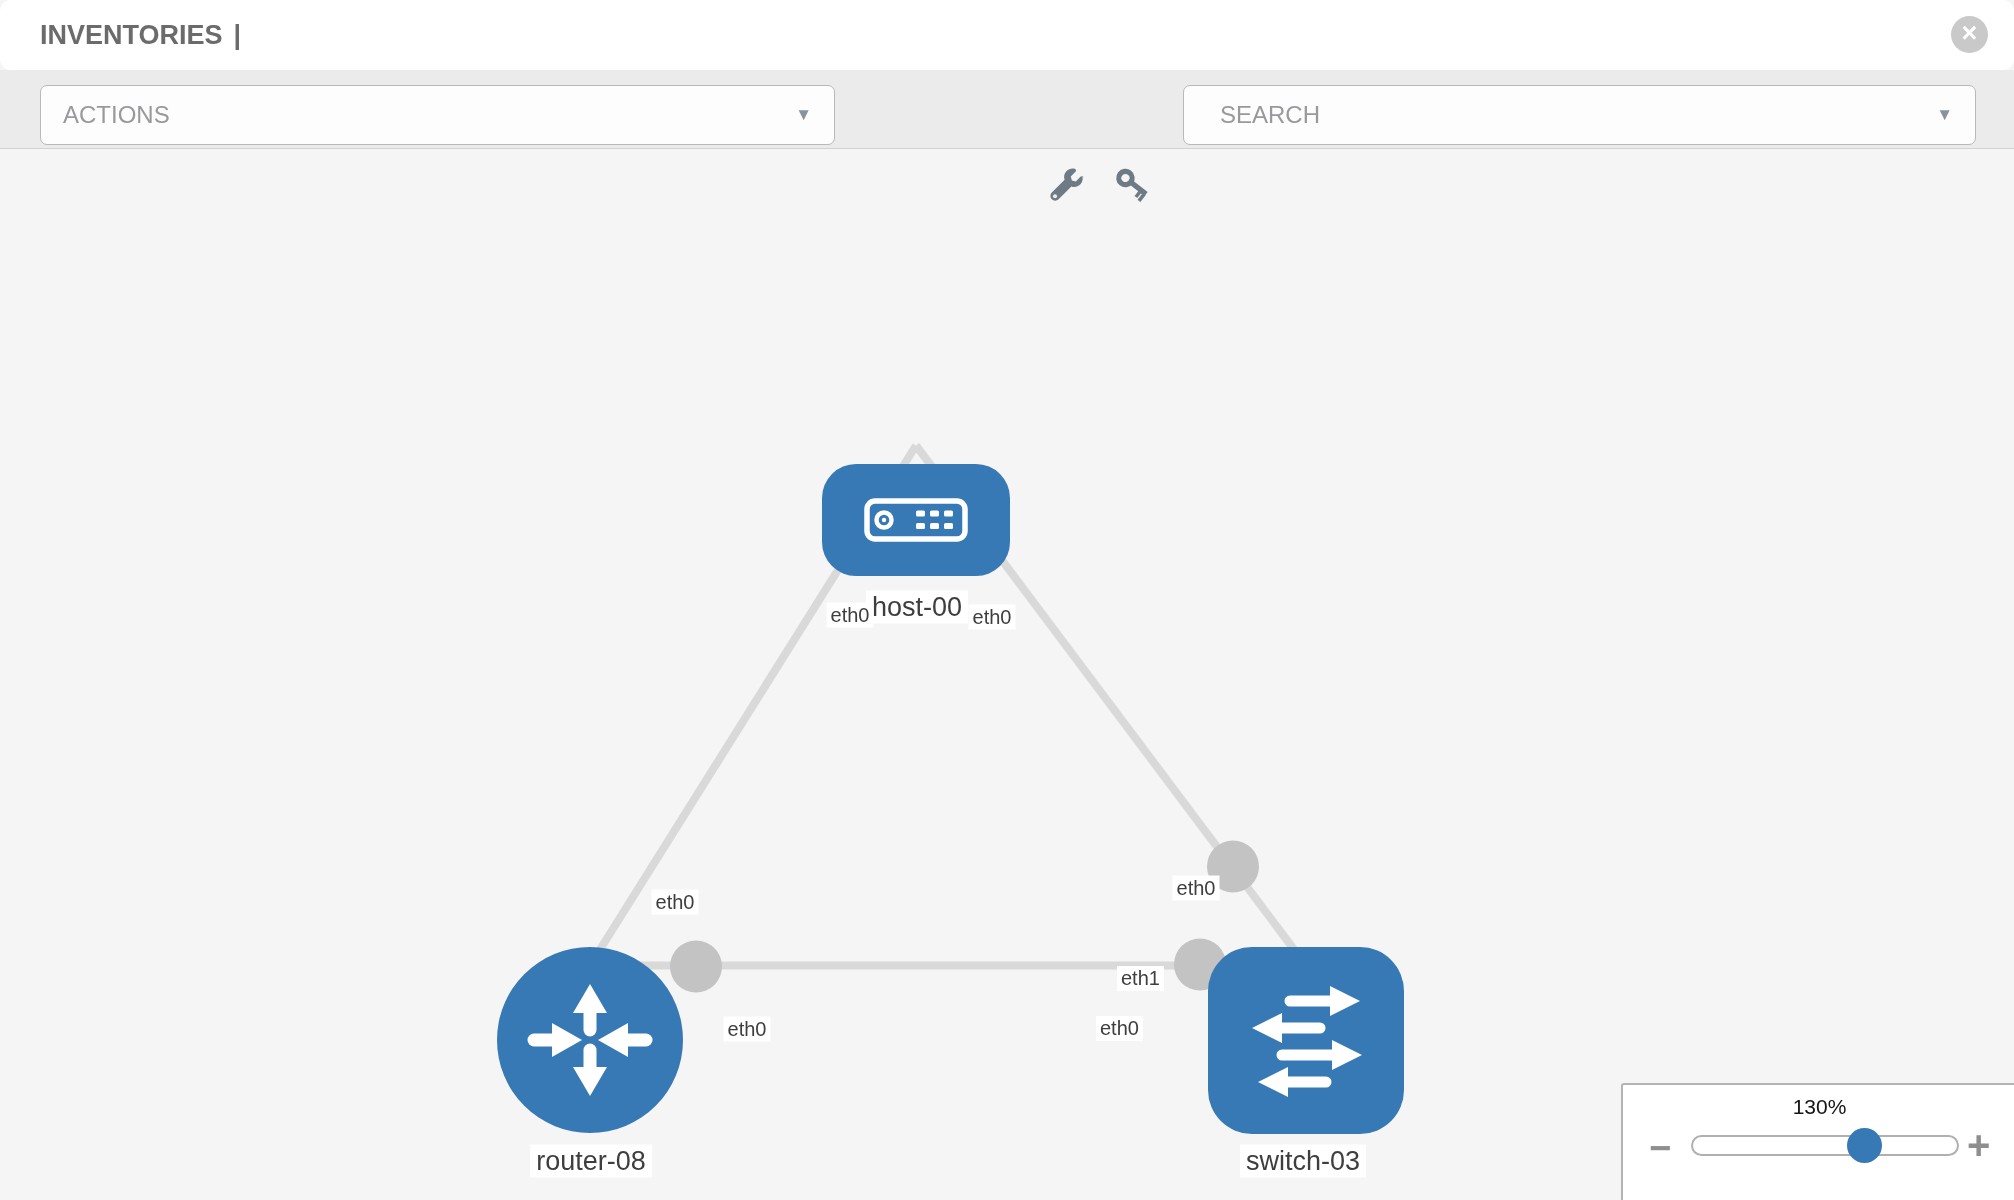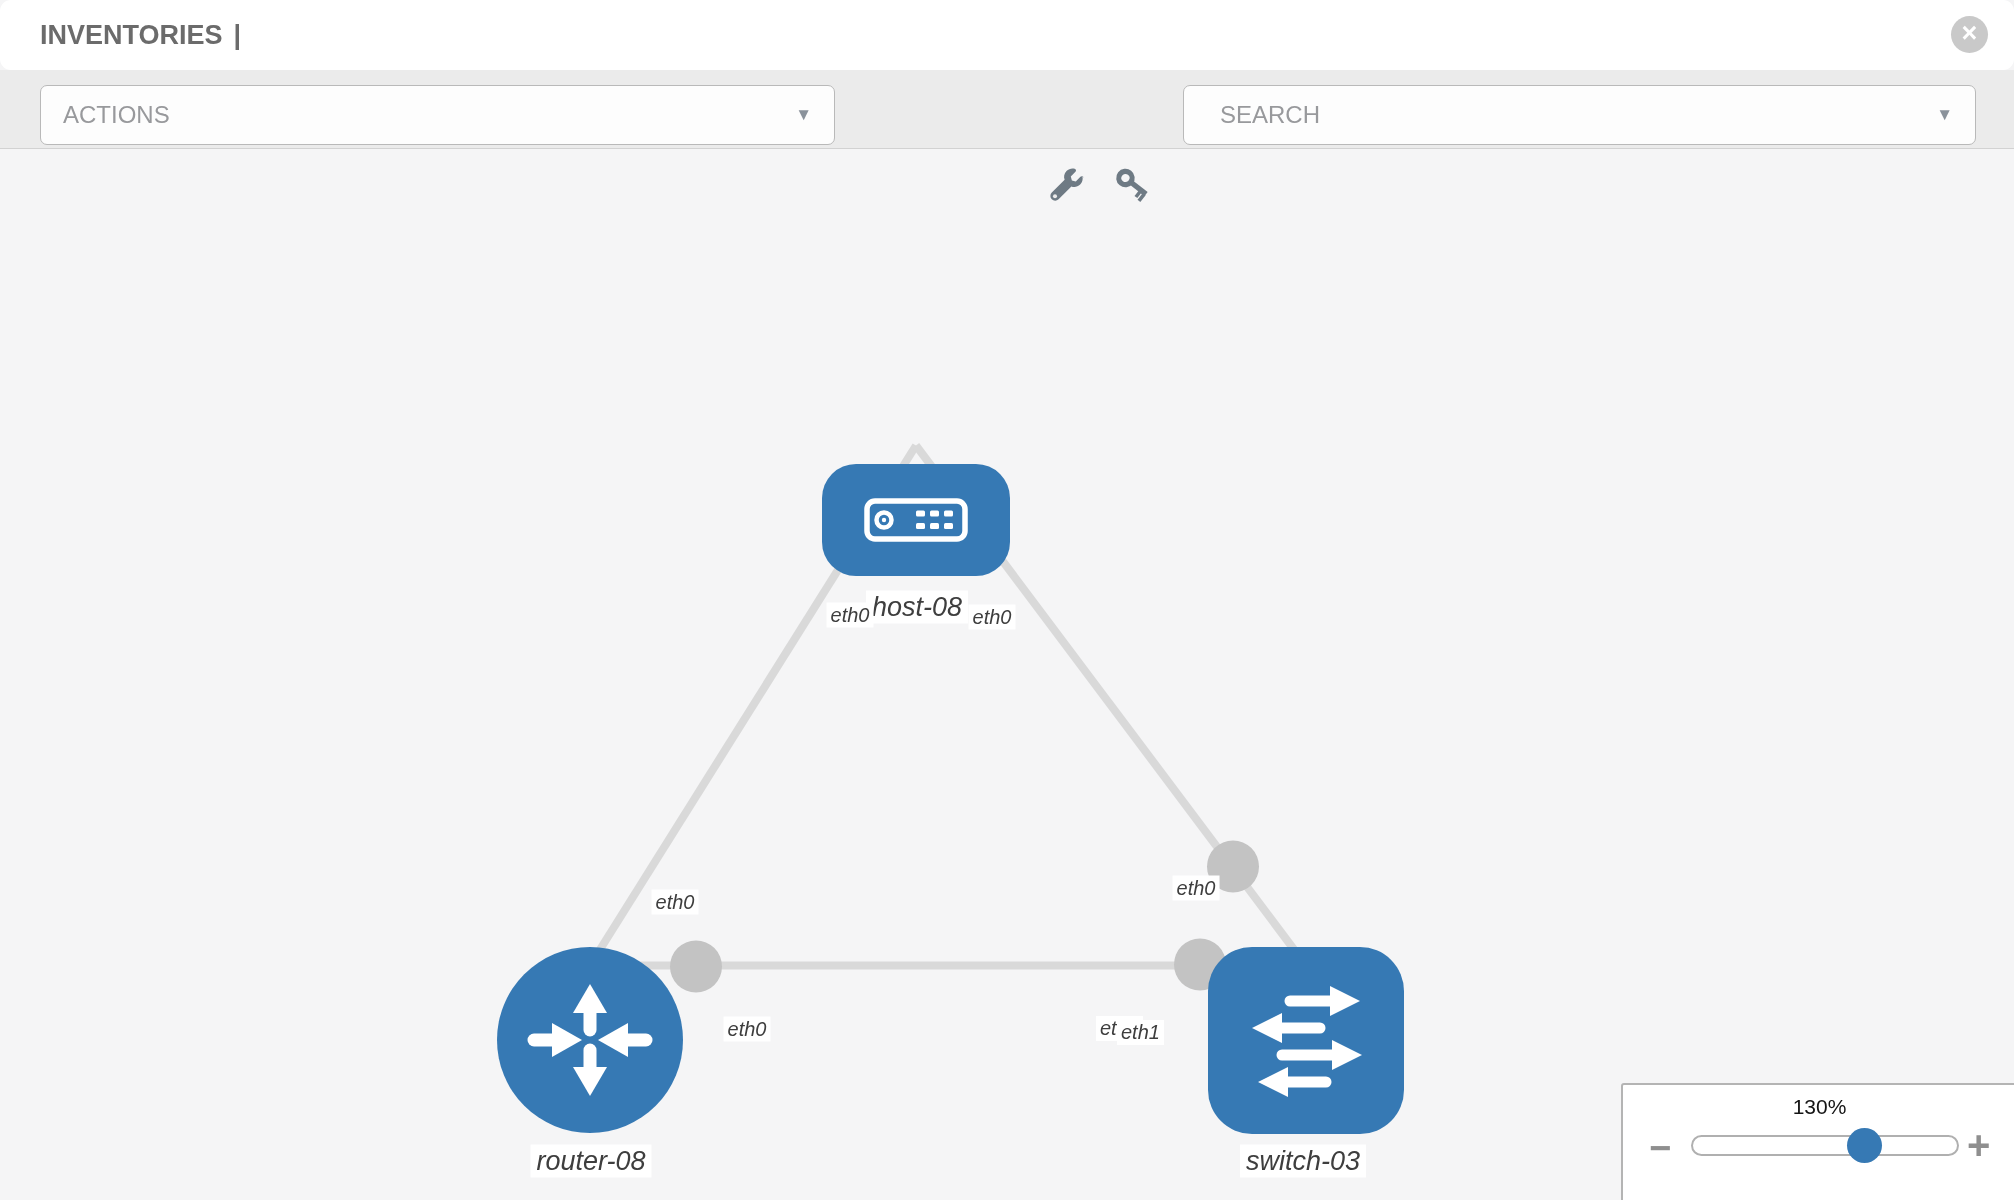--- a/index.html
+++ b/index.html
@@ -31,21 +31,21 @@
   
   .canvas { position:absolute; left:0; top:149px; width:2014px; height:1051px; background:#f5f5f6; }
   svg.edges { position:absolute; left:0; top:0; z-index:1; }
 
   .node { position:absolute; z-index:4; background:#3679b4; display:flex; align-items:center;
           justify-content:center; cursor:pointer; }
   .node-host   { left:822px;  top:315px; width:188px; height:112px; border-radius:34px; }
   .node-router { left:497px;  top:798px; width:186px; height:186px; border-radius:50%; }
   .node-switch { left:1208px; top:798px; width:196px; height:187px; border-radius:44px; }
 
-  .chip { position:absolute; z-index:5; background:#ffffff; color:#3e3e3e; white-space:nowrap;font-style:italic; }
+  .chip { position:absolute; z-index:5; background:#ffffff; color:#3e3e3e; white-space:nowrap; }
   .node-label { font-size:27px; padding:1px 6px; transform:translate(-50%,-50%); }
   .iface-label { font-size:20px; padding:1px 4px; transform:translate(-50%,-50%); }
   .iface-anchored { transform:none; }
 
   
   .zoom-panel { position:absolute; left:1621px; top:1083px; width:400px; height:125px; background:#ffffff;
                 border:2px solid #b4b4b4; border-radius:3px; z-index:20; }
   .zoom-level { position:absolute; left:0; top:10px; width:393px; text-align:center; font-size:21px;
                 color:#141414; }
   .zoom-minus, .zoom-plus { position:absolute; color:#8f8f8f; font-weight:700; line-height:1;
@@ -142,31 +142,31 @@
         <line x1="14" y1="-13" x2="-26" y2="-13"></line>
           <polygon points="-24,-28 -24,2 -54,-13" stroke="none"></polygon>
         <line x1="-24" y1="14" x2="28" y2="14"></line> 
           <polygon points="26,-1 26,29 56,14" stroke="none"></polygon>
         <line x1="20" y1="41" x2="-20" y2="41"></line>
           <polygon points="-18,26 -18,56 -48,41" stroke="none"></polygon>
       </g>
     </svg>
   </div>
 
-  <div class="chip node-label" style="left:917px; top:458px;">host-08</div>
+  <div class="chip node-label" style="left:917px; top:458px;">host-00</div>
   <div class="chip node-label" style="left:591px; top:1012px;">router-08</div>
   <div class="chip node-label" style="left:1303px; top:1012px;">switch-03</div>
 
   <div class="chip iface-label" style="left:850px; top:466px;">eth0</div>
   <div class="chip iface-label" style="left:675px; top:753px;">eth0</div>
   <div class="chip iface-label" style="left:992px; top:468px;">eth0</div>
   <div class="chip iface-label" style="left:1196px; top:739px;">eth0</div>
   <div class="chip iface-label" style="left:747px; top:880px;">eth0</div>
   <div class="chip iface-label iface-anchored" style="left:1096px; top:867px; z-index:5;">eth0</div>
-  <div class="chip iface-label iface-anchored" style="left:1117px; top:871px; z-index:6;">eth1</div>
+  <div class="chip iface-label iface-anchored" style="left:1117px; top:817px; z-index:6;">eth1</div>
 </div>
 
 <div class="zoom-panel">
   <div class="zoom-level">130%</div>
   <div class="zoom-minus">−</div>
   <div class="zoom-track"></div>
   <div class="zoom-thumb"></div>
   <div class="zoom-plus">+</div>
 </div>
 

